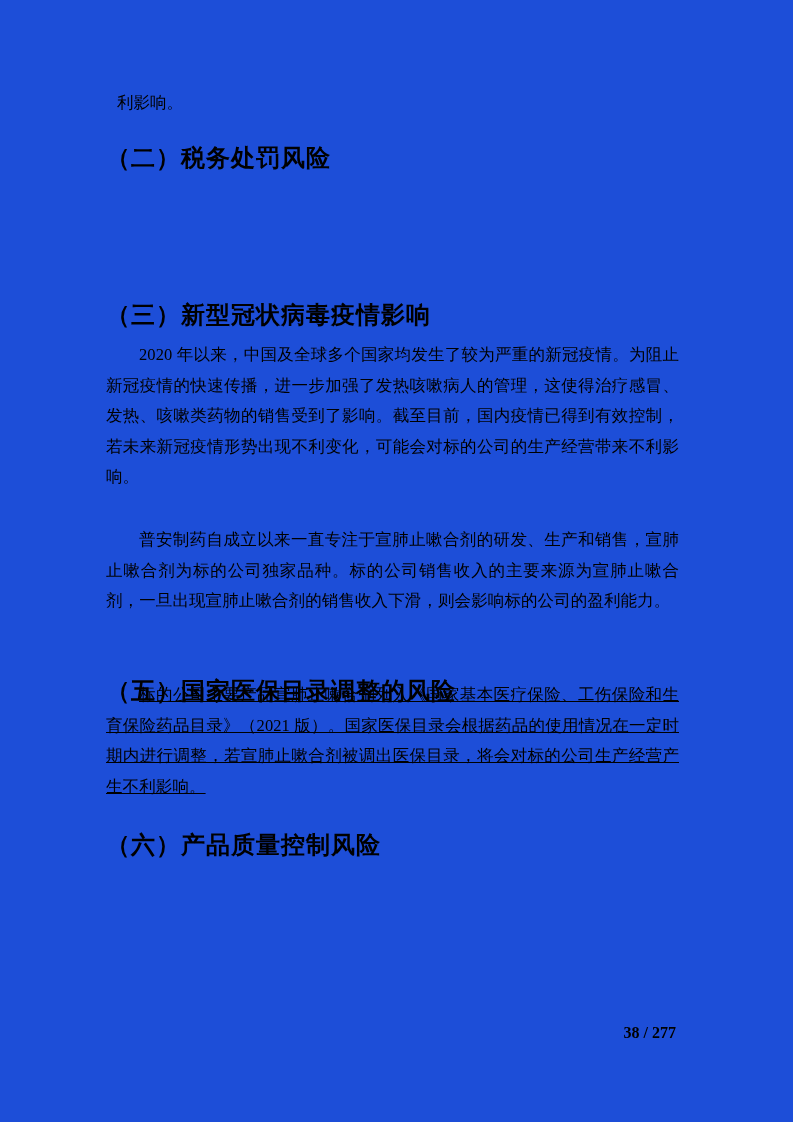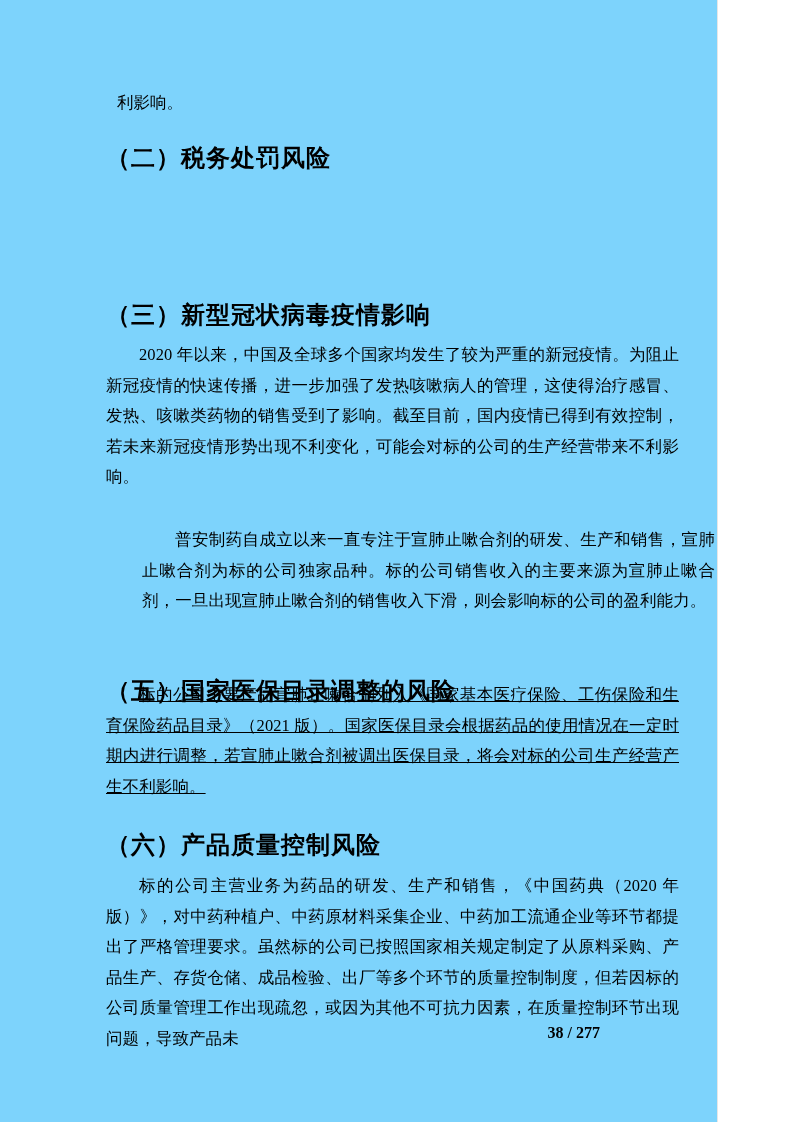--- a/index.html
+++ b/index.html
@@ -1,20 +1,20 @@
 <!DOCTYPE html>
 <html><head>
 <meta charset="utf-8">
 <style>
   html, body { margin: 0; padding: 0; background: #ffffff; }
   .page {
     position: relative;
-    width: 717px;
+    width: 793px;
     height: 1122px;
-    background: #7dd3fc;
+    background: #1d4ed8;
     color: #000000;
     font-family: "Liberation Serif", "DejaVu Serif", serif;
     overflow: hidden;
     box-sizing: border-box;
     outline: 1px solid #e6e6e6;
   }
   .cont-line {
     position: absolute;
     left: 117px;
     top: 88px;
@@ -41,21 +41,21 @@
     line-height: 30.5px;
     text-align: justify;
     text-indent: 2em;
     letter-spacing: 0.1px;
   }
   .h2 { top: 143px; }
   .p2 { top: 183px; }
   .h3 { top: 300px; }
   .p3 { top: 340px; }
   .h4 { top: 485px; }
-  .p4 { top: 525px; margin-left: 36px; }
+  .p4 { top: 525px; }
   .h5 { top: 676px; }
   .p5 { top: 680px; text-decoration: underline; }
   .h6 { top: 830px; }
   .p6 { top: 871px; }
   .page-footer {
     position: absolute;
     top: 1024px;
     right: 117px;
     font-family: "Liberation Serif", "DejaVu Serif", serif;
     font-weight: 700;
@@ -75,17 +75,16 @@
 
   <div class="sec-heading h3">（三）新型冠状病毒疫情影响</div>
   <div class="sec-body p3">2020 年以来，中国及全球多个国家均发生了较为严重的新冠疫情。为阻止新冠疫情的快速传播，进一步加强了发热咳嗽病人的管理，这使得治疗感冒、发热、咳嗽类药物的销售受到了影响。截至目前，国内疫情已得到有效控制，若未来新冠疫情形势出现不利变化，可能会对标的公司的生产经营带来不利影响。</div>
 
   <div class="sec-body p4">普安制药自成立以来一直专注于宣肺止嗽合剂的研发、生产和销售，宣肺止嗽合剂为标的公司独家品种。标的公司销售收入的主要来源为宣肺止嗽合剂，一旦出现宣肺止嗽合剂的销售收入下滑，则会影响标的公司的盈利能力。</div>
 
   <div class="sec-heading h5">（五）国家医保目录调整的风险</div>
   <div class="sec-body p5">标的公司主要产品宣肺止嗽合剂列入《国家基本医疗保险、工伤保险和生育保险药品目录》（2021 版）。国家医保目录会根据药品的使用情况在一定时期内进行调整，若宣肺止嗽合剂被调出医保目录，将会对标的公司生产经营产生不利影响。</div>
 
   <div class="sec-heading h6">（六）产品质量控制风险</div>
-  <div class="sec-body p6">标的公司主营业务为药品的研发、生产和销售，《中国药典（2020 年版）》，对中药种植户、中药原材料采集企业、中药加工流通企业等环节都提出了严格管理要求。虽然标的公司已按照国家相关规定制定了从原料采购、产品生产、存货仓储、成品检验、出厂等多个环节的质量控制制度，但若因标的公司质量管理工作出现疏忽，或因为其他不可抗力因素，在质量控制环节出现问题，导致产品未</div>
 
   <div class="page-footer">38 / 277</div>
 
 </div>
 
 </body></html>

